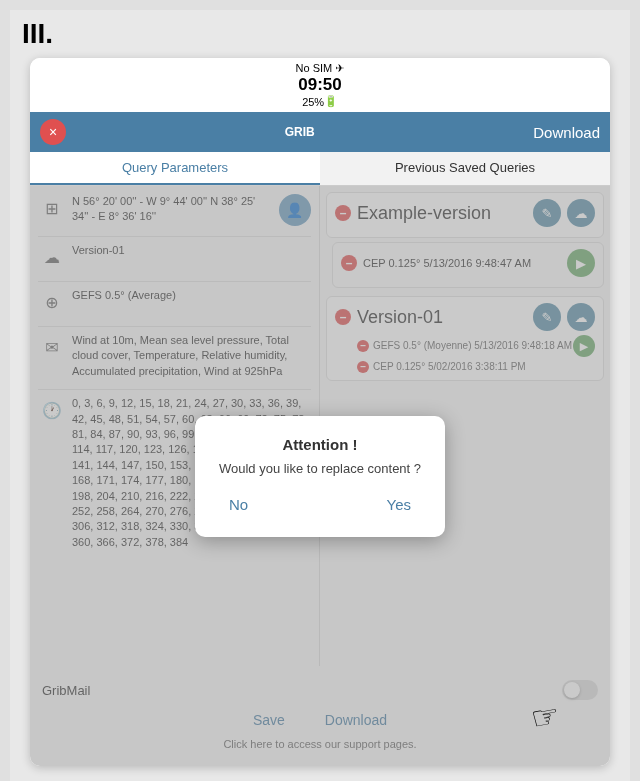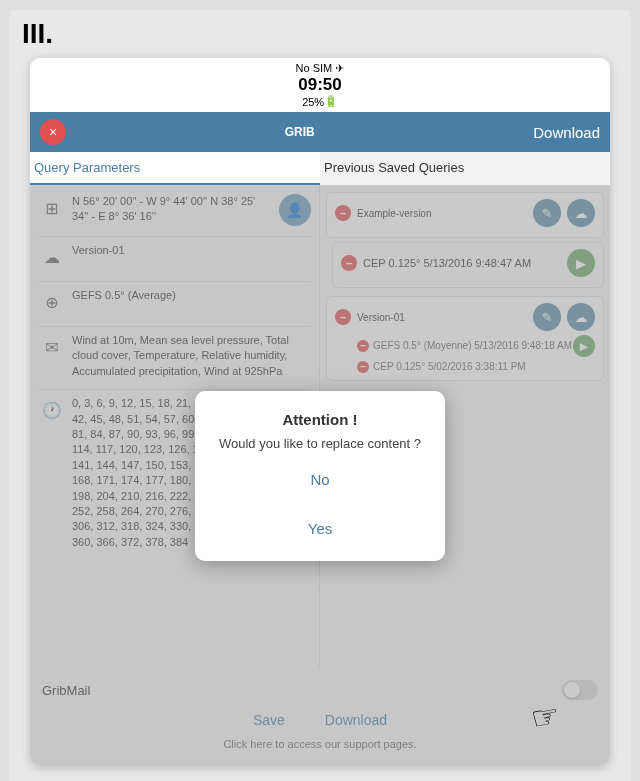--- a/index.html
+++ b/index.html
@@ -79,20 +79,21 @@
       font-weight: 500;
       cursor: pointer;
     }
     
     .tab-headers {
       display: flex;
       border-bottom: 1px solid #ccc;
     }
     .tab-header {
       flex: 1;
+      text-align: center;
       padding: 8px 4px;
       font-size: 13px;
       font-weight: 500;
       background: #f2f2f2;
       color: #333;
       border-bottom: 2px solid transparent;
     }
     .tab-header.active {
       background: #fff;
       border-bottom: 2px solid #4a7fa5;
@@ -232,21 +233,21 @@
       border-radius: 50%;
       display: flex;
       align-items: center;
       justify-content: center;
       color: #fff;
       font-size: 12px;
       font-weight: bold;
       flex-shrink: 0;
     }
     .saved-query-name {
-      font-size: 10px;
+      font-size: 18px;
       font-weight: 500;
       color: #333;
     }
     .query-actions {
       display: flex;
       gap: 6px;
     }
     .query-action-btn {
       width: 28px;
       height: 28px;
@@ -294,21 +295,20 @@
     }
     .modal-message {
       font-size: 13px;
       color: #444;
       margin-bottom: 16px;
     }
     .modal-buttons {
       display: flex;
       justify-content: space-between;
       gap: 24px;
-      flex-direction: column;
     }
     .modal-btn {
       background: transparent;
       border: none;
       font-size: 15px;
       font-weight: 500;
       cursor: pointer;
       padding: 4px 10px;
     }
     .modal-btn-no { color: #4a7fa5; }

